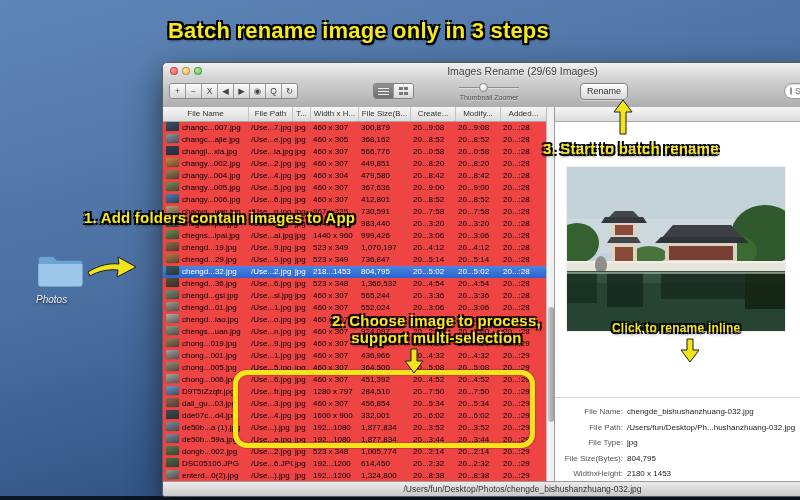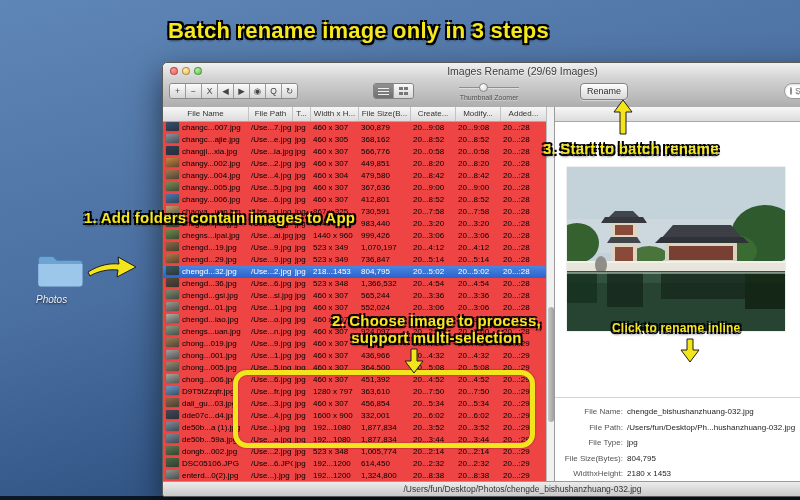--- a/index.html
+++ b/index.html
@@ -397,21 +397,21 @@
             <div class="tc c-size">451,392</div>
             <div class="tc c-create">20...4:52</div>
             <div class="tc c-modify">20...4:52</div>
             <div class="tc c-added">20...:29</div>
           </div>
           <div class="trow">
             <div class="tc c-name"><span class="thumb" style="background: linear-gradient(160deg, rgb(106, 154, 200), rgb(34, 34, 34) 160%);"></span>D9T5tZzqfr.jpg</div>
             <div class="tc c-path">/Use...fr.jpg</div>
             <div class="tc c-type">jpg</div>
             <div class="tc c-dims">1280 x 797</div>
-            <div class="tc c-size">363,610</div>
+            <div class="tc c-size">284,510</div>
             <div class="tc c-create">20...7:50</div>
             <div class="tc c-modify">20...7:50</div>
             <div class="tc c-added">20...:29</div>
           </div>
           <div class="trow">
             <div class="tc c-name"><span class="thumb" style="background: linear-gradient(160deg, rgb(138, 106, 74), rgb(34, 34, 34) 160%);"></span>dali_gu...03.jpg</div>
             <div class="tc c-path">/Use...3.jpg</div>
             <div class="tc c-type">jpg</div>
             <div class="tc c-dims">460 x 307</div>
             <div class="tc c-size">456,854</div>

